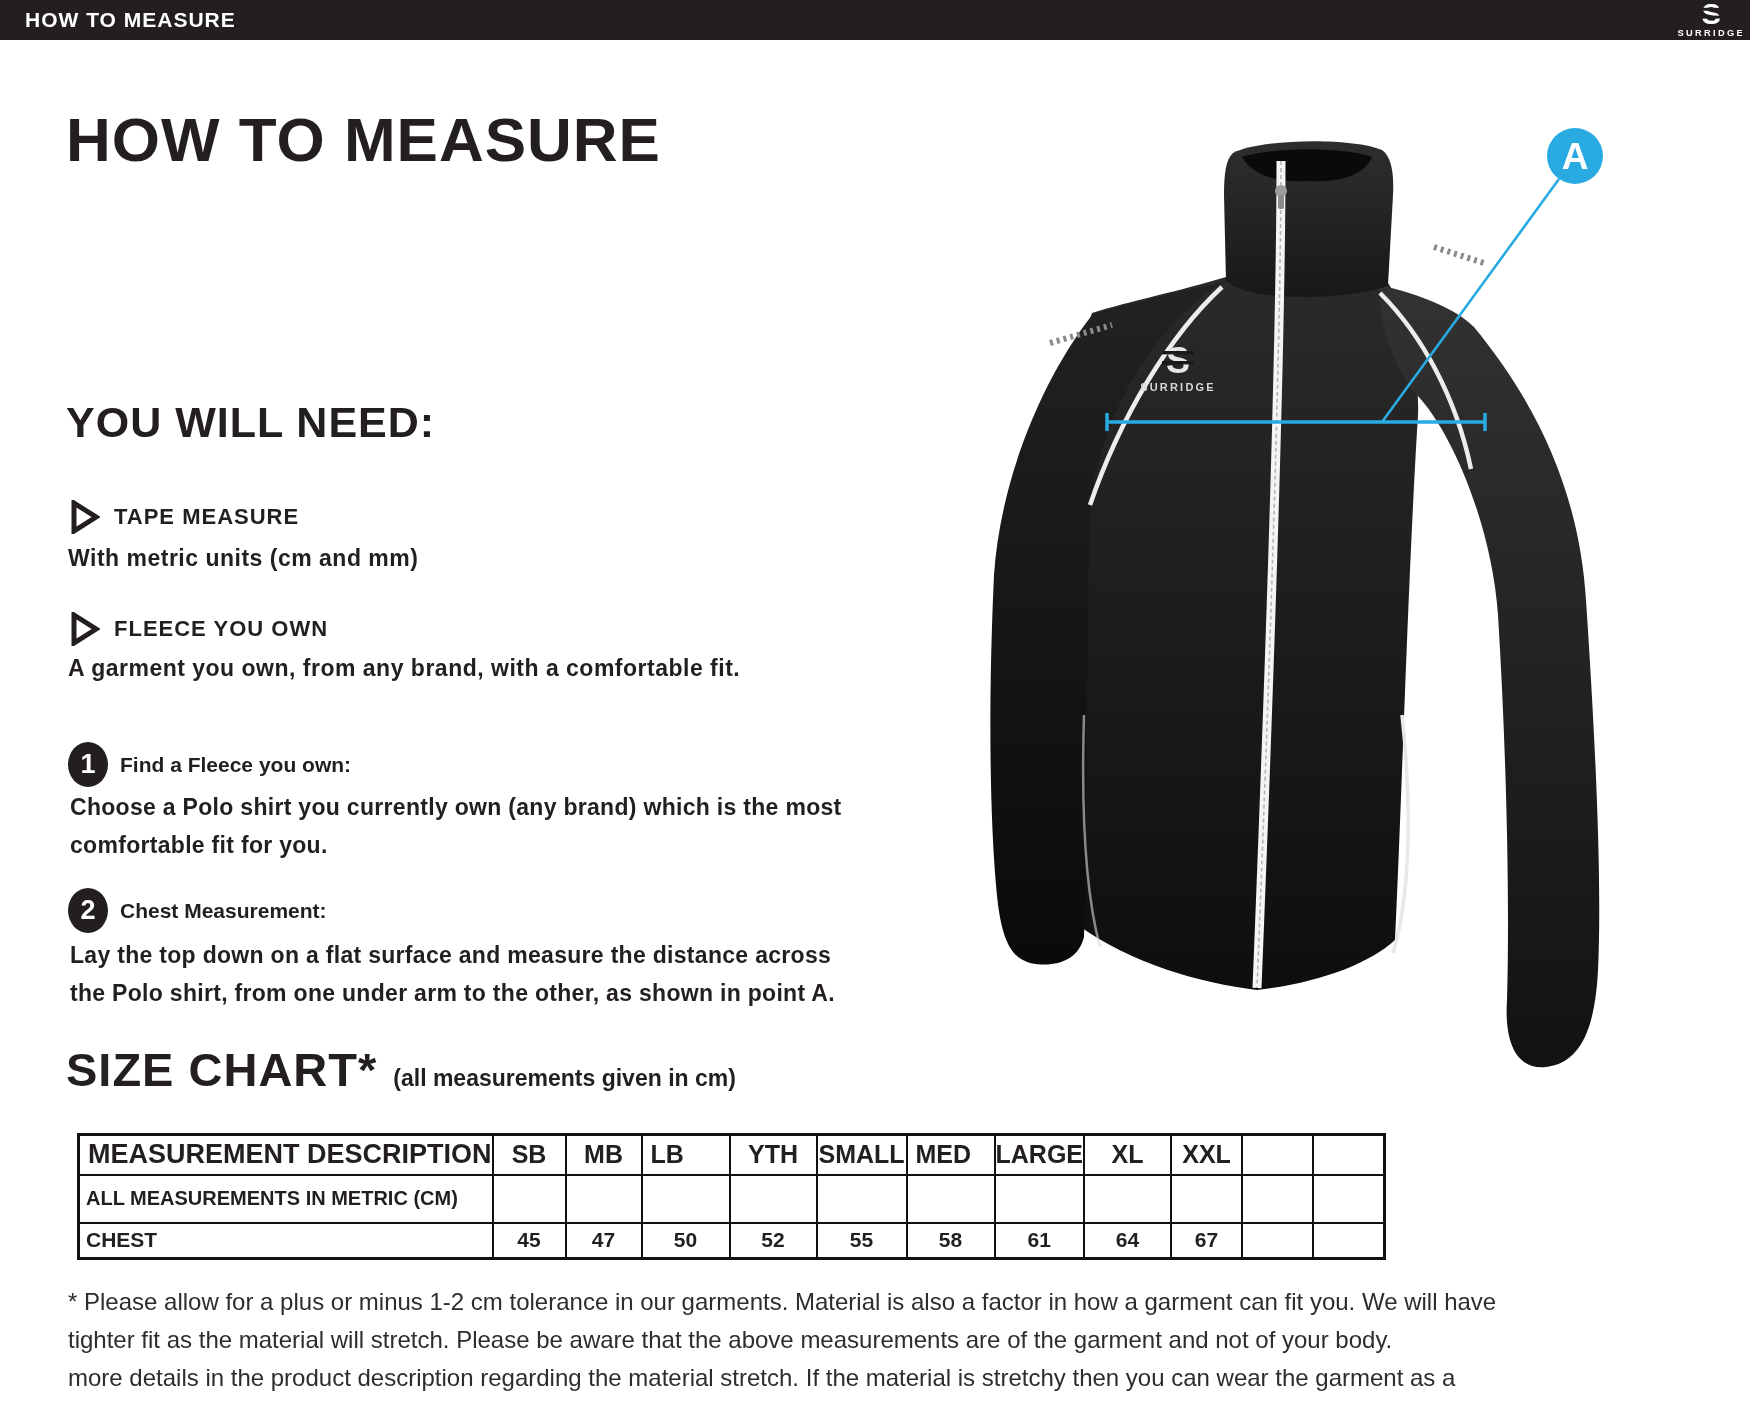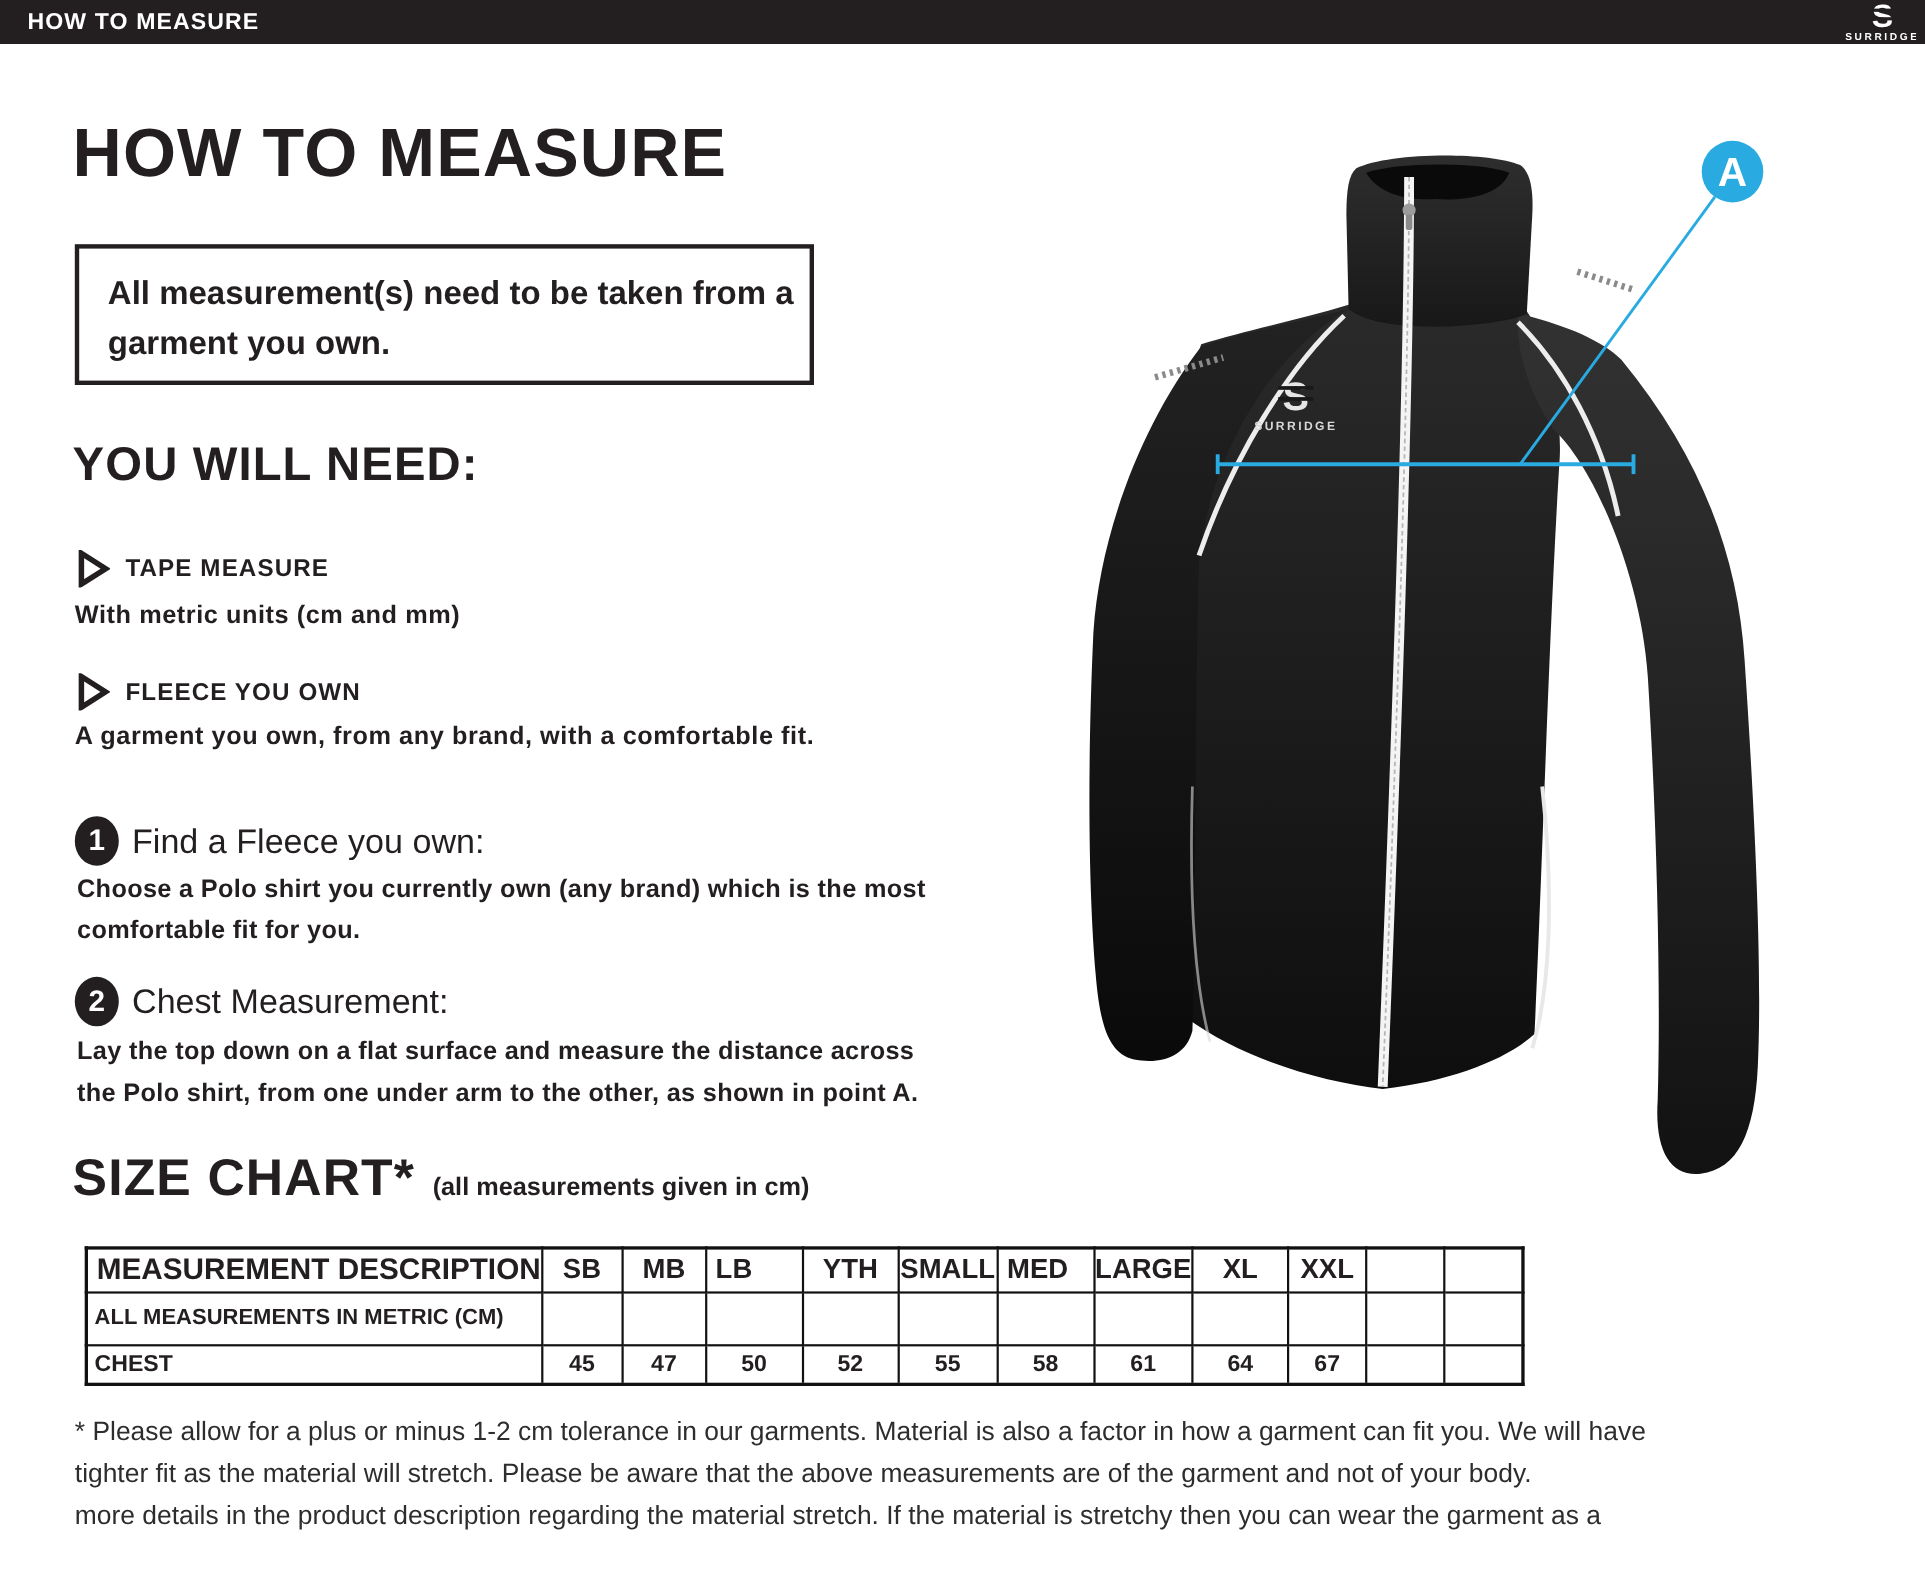--- a/index.html
+++ b/index.html
@@ -21,21 +21,21 @@
   .note-line { font-size:30px; font-weight:bold; line-height:46px; white-space:nowrap; }
   .h2 { left:66px; top:398px; font-size:43px; font-weight:bold; letter-spacing:1px; white-space:nowrap; }
 
   .need-item-row { display:flex; align-items:center; gap:14px; }
   .need-item-title { font-size:22px; font-weight:bold; letter-spacing:1px; white-space:nowrap; }
   .need-item-desc { font-size:23px; font-weight:bold; letter-spacing:0.5px; white-space:nowrap; }
 
   .step-row { display:flex; align-items:center; gap:12px; }
   .step-badge { width:40px; height:45px; border-radius:50%; background:#231f20; color:#ffffff;
     font-size:27px; font-weight:bold; display:flex; align-items:center; justify-content:center; flex:0 0 auto; }
-  .step-title { font-size:31px; font-weight:normal; white-space:nowrap; }
+  .step-title { font-size:21px; font-weight:bold; white-space:nowrap; }
   .step-desc { font-size:23px; font-weight:bold; letter-spacing:0.3px; line-height:38px; white-space:nowrap; }
 
   .size-chart-head { left:66px; top:1042px; display:flex; align-items:baseline; gap:16px; }
   .size-chart-title { font-size:47px; font-weight:bold; letter-spacing:1px; white-space:nowrap; }
   .size-chart-sub { font-size:23px; font-weight:bold; white-space:nowrap; }
 
   
   .size-table { left:77px; top:1133px; border-collapse:collapse; table-layout:fixed; }
   .size-table td, .size-table th { border:2px solid #111111; overflow:hidden; }
   .size-table { border:3px solid #111111; }
@@ -63,24 +63,20 @@
         <text x="90" y="24" text-anchor="middle" font-family="Liberation Sans, sans-serif" font-size="30" font-weight="bold" fill="#ffffff">S</text>
         <rect x="76" y="7" width="28" height="3" fill="#231f20"></rect>
         <rect x="76" y="15" width="28" height="3" fill="#231f20"></rect>
       </g>
       <text x="90" y="36" text-anchor="middle" font-family="Liberation Sans, sans-serif" font-size="9.5" font-weight="bold" letter-spacing="2.4" fill="#ffffff">SURRIDGE</text>
     </svg>
   </div>
 
   <div class="abs h1">HOW TO MEASURE</div>
 
-  <div class="abs note-box">
-    <div class="note-line">All measurement(s) need to be taken from a</div>
-    <div class="note-line">garment you own.</div>
-  </div>
 
   <div class="abs h2">YOU WILL NEED:</div>
 
   <div class="abs need-item-row" style="left:70px; top:500px;">
     <svg width="30" height="34" viewBox="0 0 30 34">
       <polygon points="4,3 26,17 4,31" fill="#ffffff" stroke="#231f20" stroke-width="5" stroke-linejoin="miter"></polygon>
     </svg>
     <span class="need-item-title">TAPE MEASURE</span>
   </div>
   <div class="abs need-item-desc" style="left:68px; top:545px;">With metric units (cm and mm)</div>

